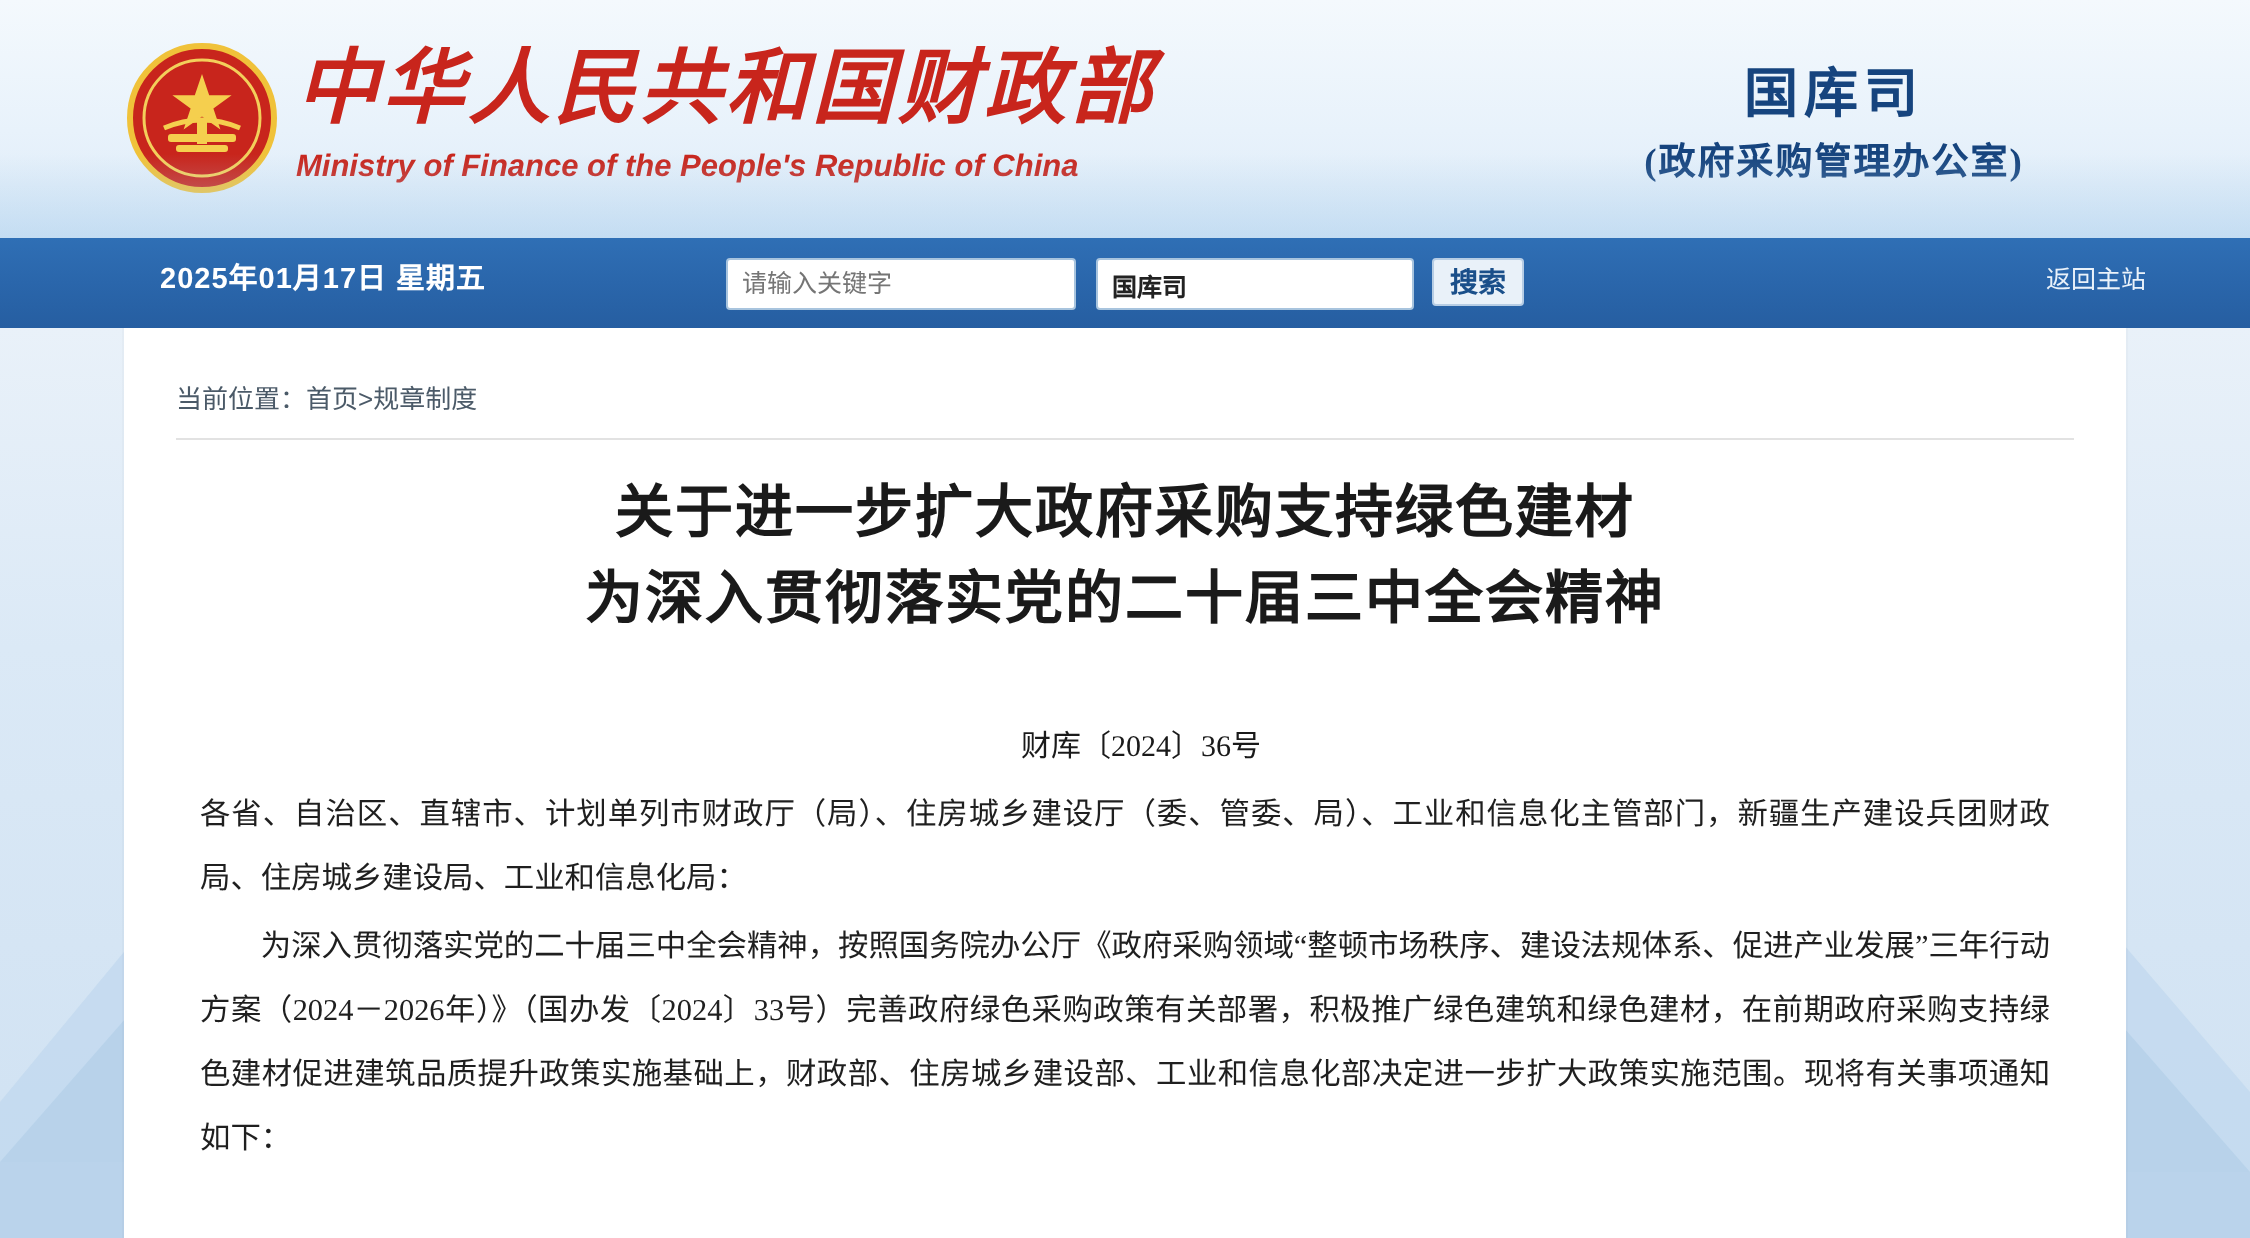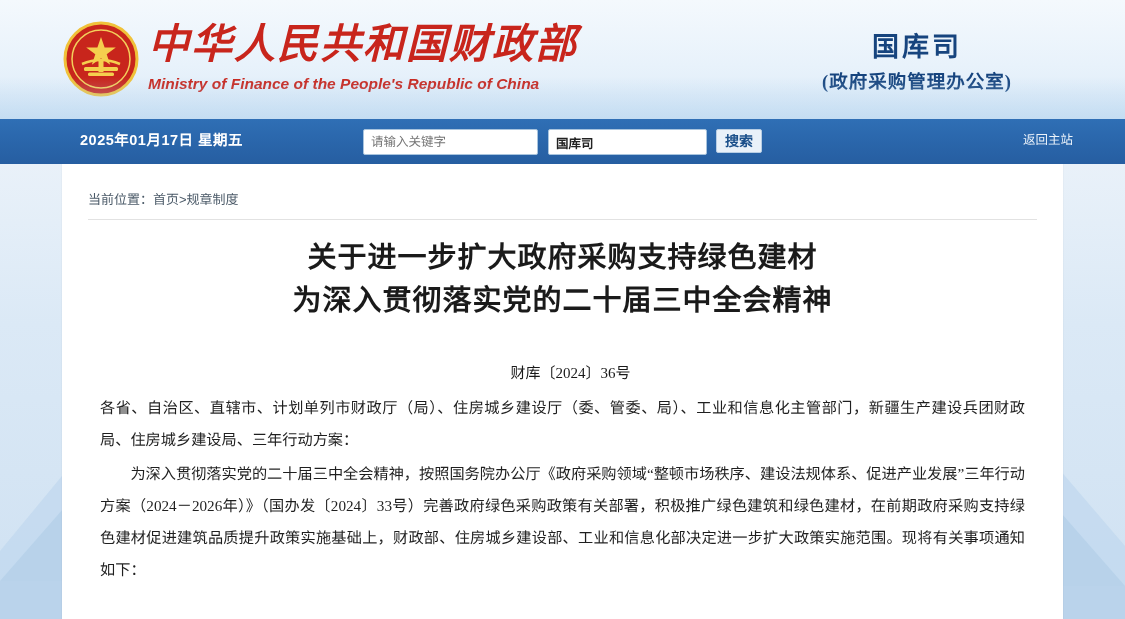--- a/index.html
+++ b/index.html
@@ -303,20 +303,20 @@
       <div class="divider"></div>
 
       <div class="doc-title">
         <div>关于进一步扩大政府采购支持绿色建材</div>
         <div>为深入贯彻落实党的二十届三中全会精神</div>
       </div>
 
       <div class="doc-number">财库〔2024〕36号</div>
 
       <div class="doc-body">
-        <p>各省、自治区、直辖市、计划单列市财政厅（局）、住房城乡建设厅（委、管委、局）、工业和信息化主管部门，新疆生产建设兵团财政局、住房城乡建设局、三年行动方案：</p>
+        <p>各省、自治区、直辖市、计划单列市财政厅（局）、住房城乡建设厅（委、管委、局）、工业和信息化主管部门，新疆生产建设兵团财政局、住房城乡建设局、工业和信息化局：</p>
         <p class="indent">为深入贯彻落实党的二十届三中全会精神，按照国务院办公厅《政府采购领域“整顿市场秩序、建设法规体系、促进产业发展”三年行动方案（2024－2026年）》（国办发〔2024〕33号）完善政府绿色采购政策有关部署，积极推广绿色建筑和绿色建材，在前期政府采购支持绿色建材促进建筑品质提升政策实施基础上，财政部、住房城乡建设部、工业和信息化部决定进一步扩大政策实施范围。现将有关事项通知如下：</p>
       </div>
 
     </div>
   </div>
 
 </div>
 
 </body></html>

